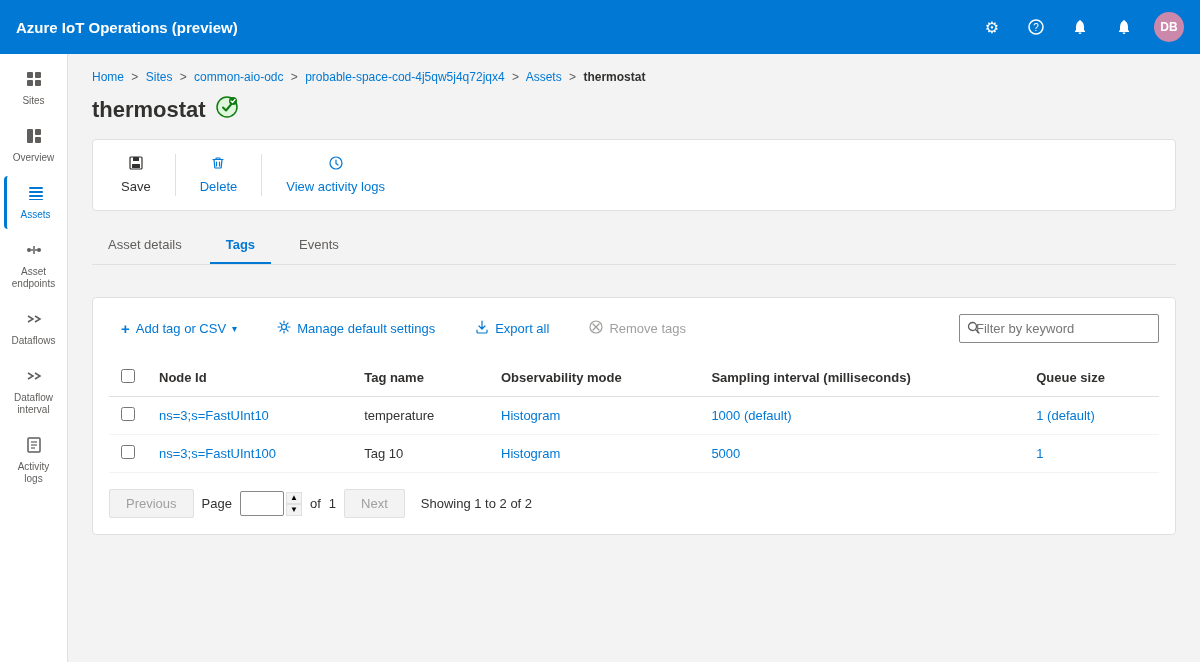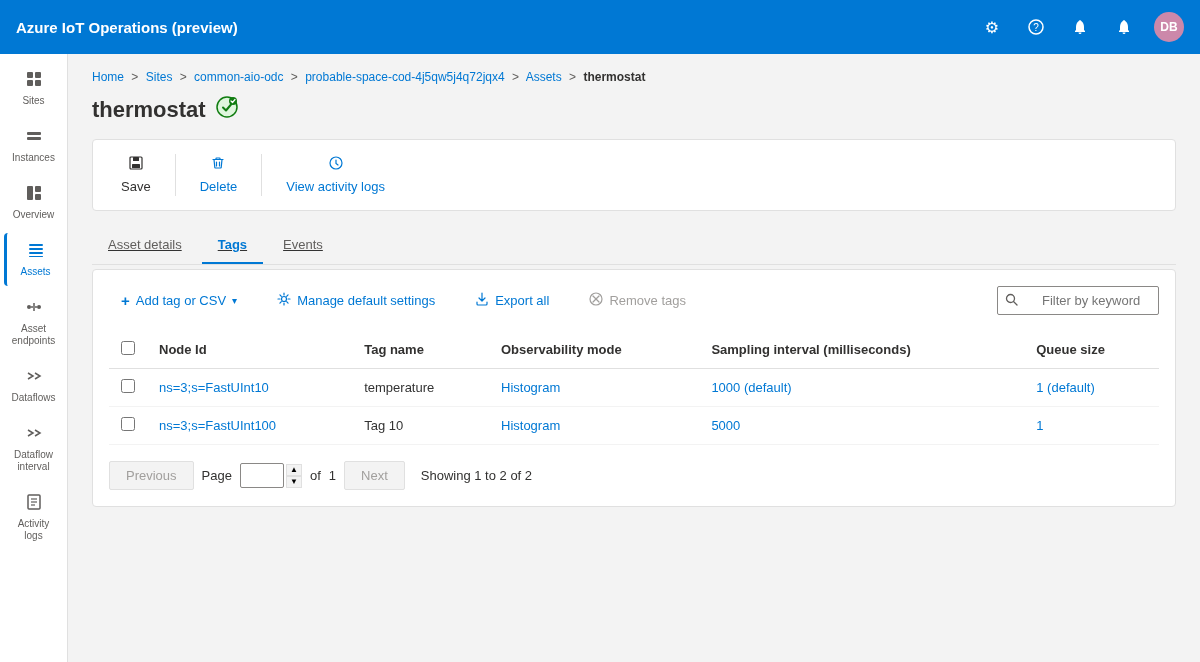--- a/index.html
+++ b/index.html
@@ -66,21 +66,21 @@
     }
     .toolbar-btn {
       display: flex; align-items: center; gap: 6px;
       padding: 6px 12px; border: none; background: none; cursor: pointer;
       color: #323130; font-size: 13px; border-radius: 3px; flex-direction: column;
     }
     .toolbar-btn .icon { font-size: 14px; }
     .toolbar-divider { width: 1px; background: #e0e0e0; margin: 4px 4px; }
 
     
-    .tabs { display: flex; gap: 4px; margin-bottom: 4px; border-bottom: 1px solid #e0e0e0; text-decoration: underline; }
+    .tabs { display: flex; gap: 12px; margin-bottom: 32px; border-bottom: 1px solid #e0e0e0; }
     .tab {
       padding: 10px 16px; cursor: pointer; font-size: 13px;
       color: #605e5c; border-bottom: 2px solid transparent; background: none; border-top: none; border-left: none; border-right: none;
     }
     .tab.active { color: #0078d4; border-bottom: 2px solid #0078d4; font-weight: 600; }
 
     
     .content-card {
       background: white; border: 1px solid #e0e0e0; border-radius: 4px; padding: 16px;
     }
@@ -93,22 +93,22 @@
       color: #0078d4; font-size: 13px; border-radius: 3px;
     }
     .tags-btn.disabled { color: #a19f9d; cursor: default; }
     .filter-input-wrap {
       margin-left: auto; position: relative; display: flex; align-items: center;
     }
     .filter-input-wrap .search-icon {
       position: absolute; left: 8px; color: #605e5c; font-size: 13px;
     }
     .filter-input {
-      padding: 6px 10px 6px 44px; border: 1px solid #8a8886; border-radius: 2px;
-      font-size: 13px; width: 162px; outline: none;
+      padding: 6px 10px 6px 16px; border: 1px solid #8a8886; border-radius: 2px;
+      font-size: 13px; width: 200px; outline: none;
     }
 
     
     .data-table { width: 100%; border-collapse: collapse; }
     .data-table th {
       text-align: left; padding: 10px 12px; font-weight: 600; font-size: 13px;
       border-bottom: 1px solid #e0e0e0; color: #323130; background: white;
     }
     .data-table td {
       padding: 10px 12px; border-bottom: 1px solid #f3f3f3; font-size: 13px;
@@ -176,29 +176,20 @@
         <svg width="18" height="18" viewBox="0 0 18 18" fill="none">
             <rect x="2" y="2" width="6" height="6" rx="1" fill="#605e5c"></rect>
             <rect x="10" y="2" width="6" height="6" rx="1" fill="#605e5c"></rect>
             <rect x="2" y="10" width="6" height="6" rx="1" fill="#605e5c"></rect>
             <rect x="10" y="10" width="6" height="6" rx="1" fill="#605e5c"></rect>
           </svg>
       </span>
       <span class="label">Sites</span>
     </div>
 
-    <div class="sidebar-item">
-      <span class="icon">
-        <svg width="18" height="18" viewBox="0 0 18 18" fill="none">
-            <rect x="2" y="5" width="14" height="3" rx="1" fill="#605e5c"></rect>
-            <rect x="2" y="10" width="14" height="3" rx="1" fill="#605e5c"></rect>
-          </svg>
-      </span>
-      <span class="label">Instances</span>
-    </div>
 
     <div class="sidebar-item">
       <span class="icon">
         <svg width="18" height="18" viewBox="0 0 18 18" fill="none">
             <rect x="2" y="2" width="6" height="14" rx="1" fill="#605e5c"></rect>
             <rect x="10" y="2" width="6" height="6" rx="1" fill="#605e5c"></rect>
             <rect x="10" y="10" width="6" height="6" rx="1" fill="#605e5c"></rect>
           </svg>
       </span>
       <span class="label">Overview</span>

